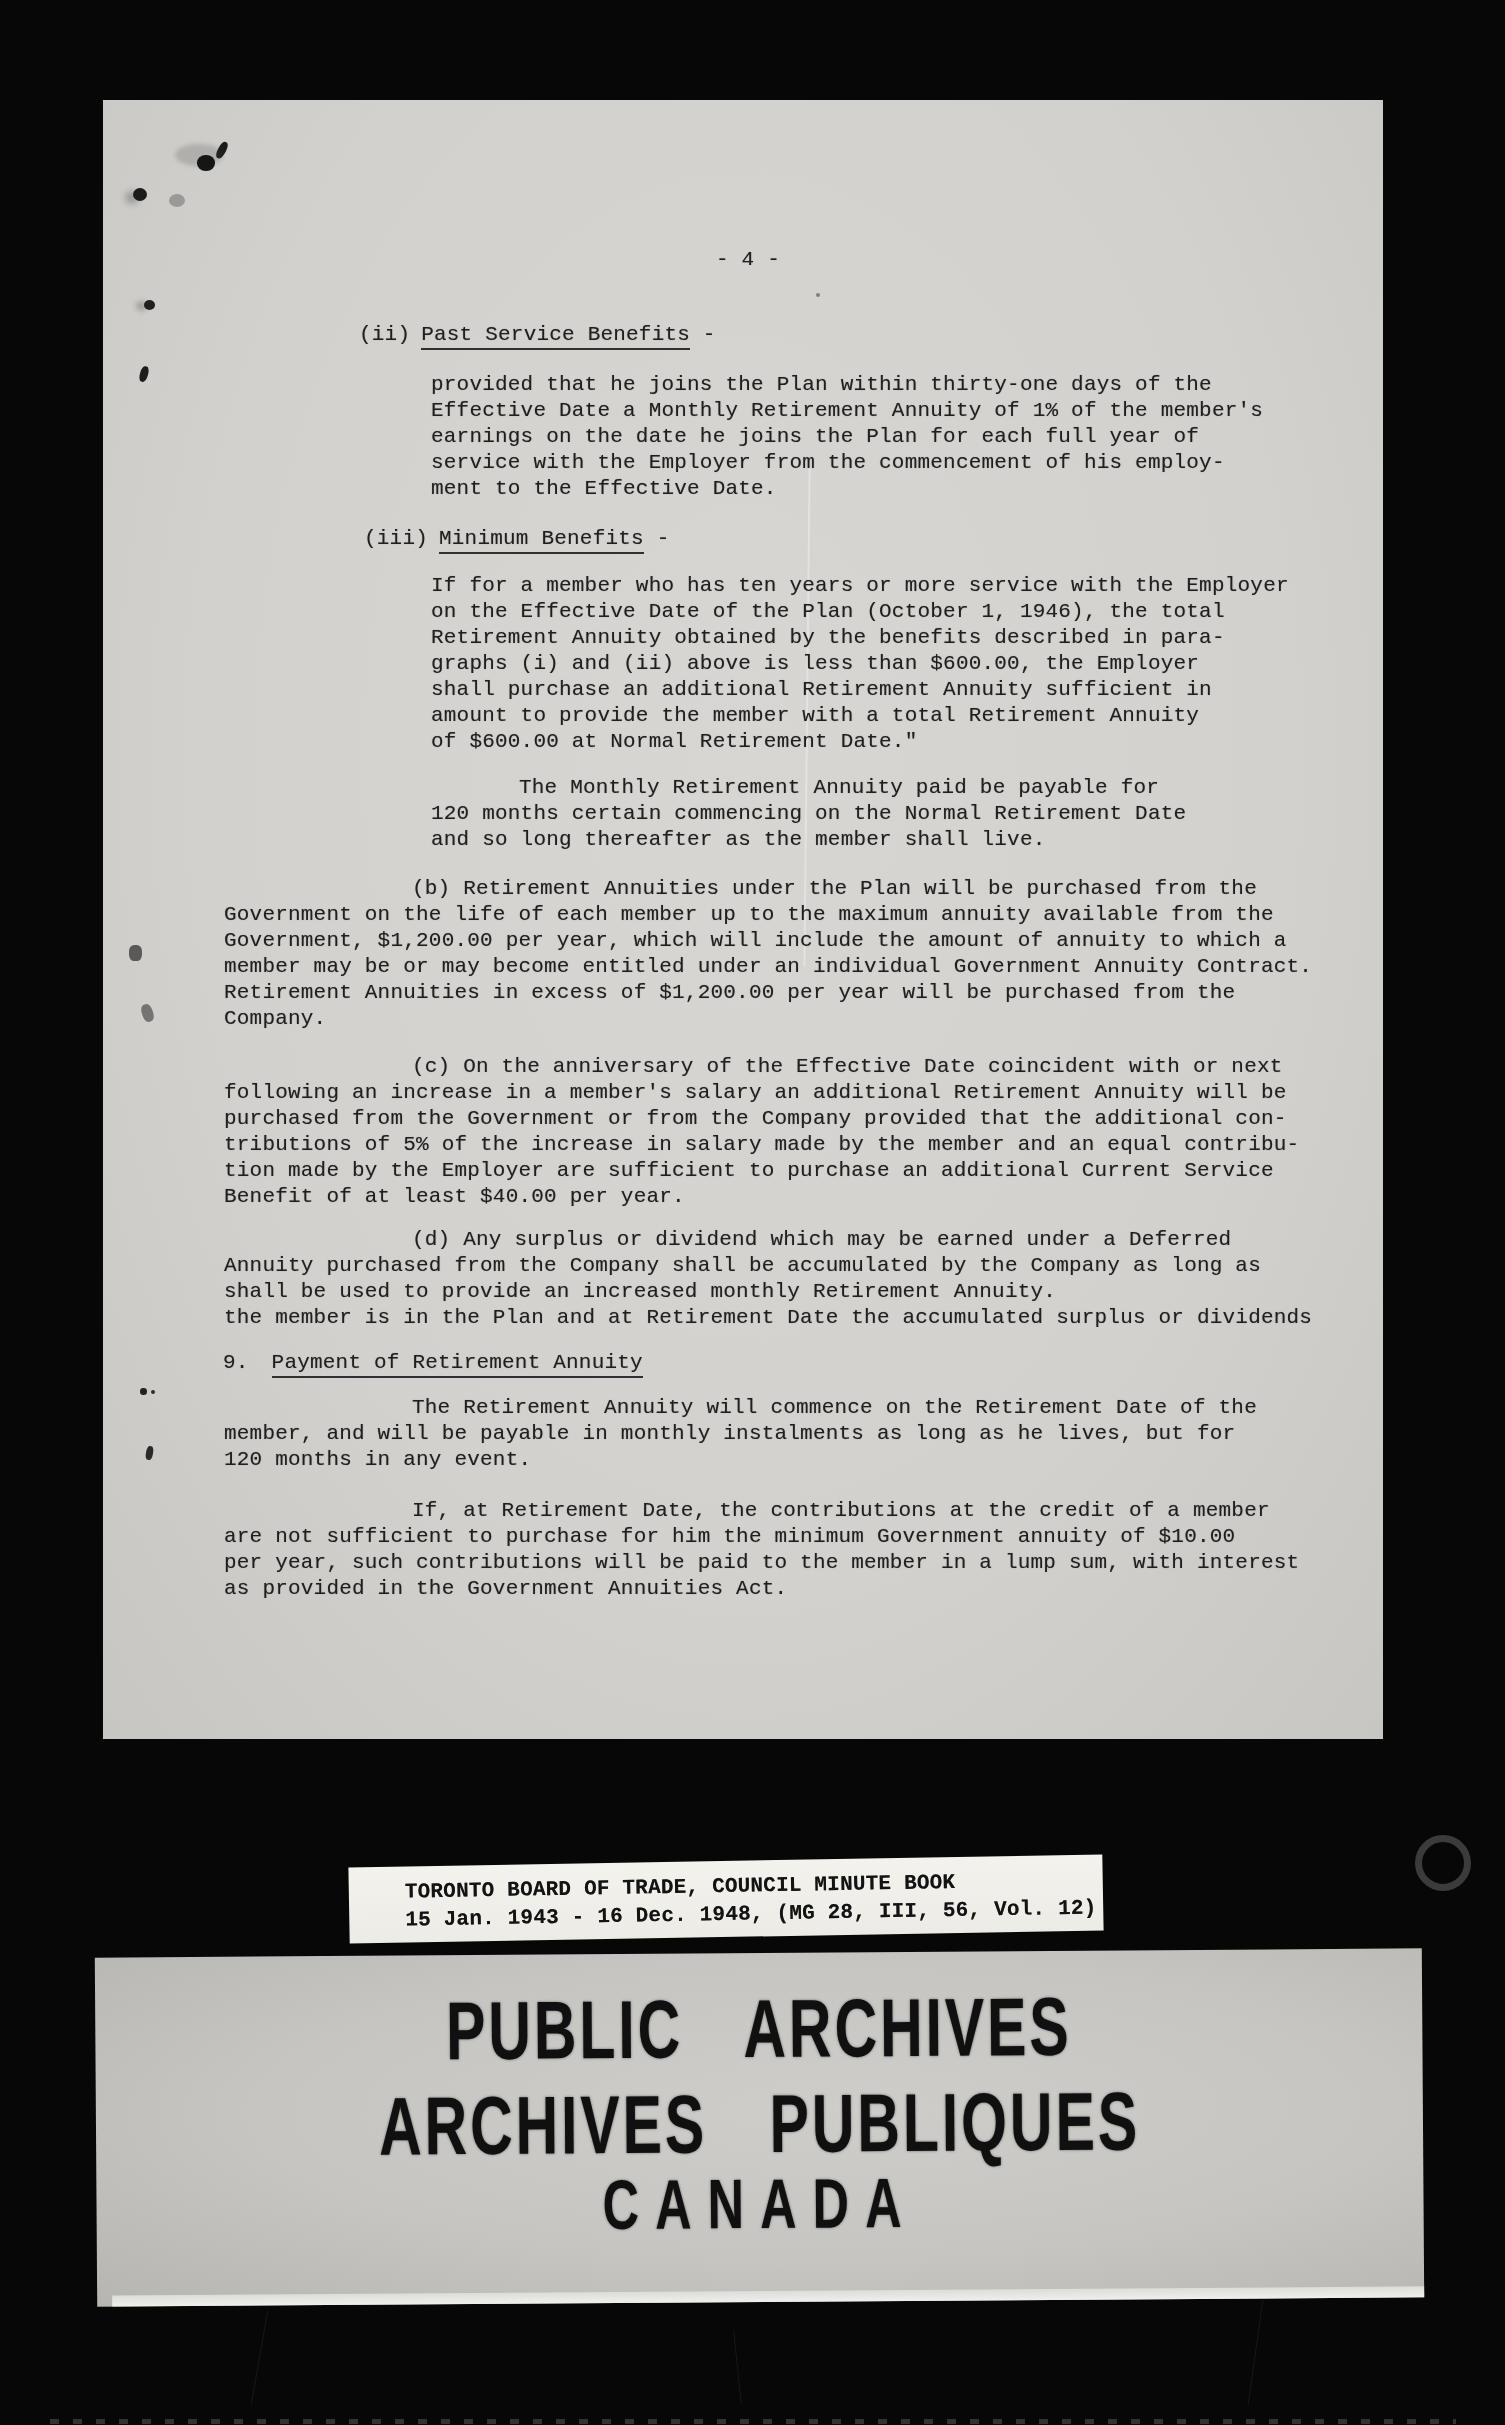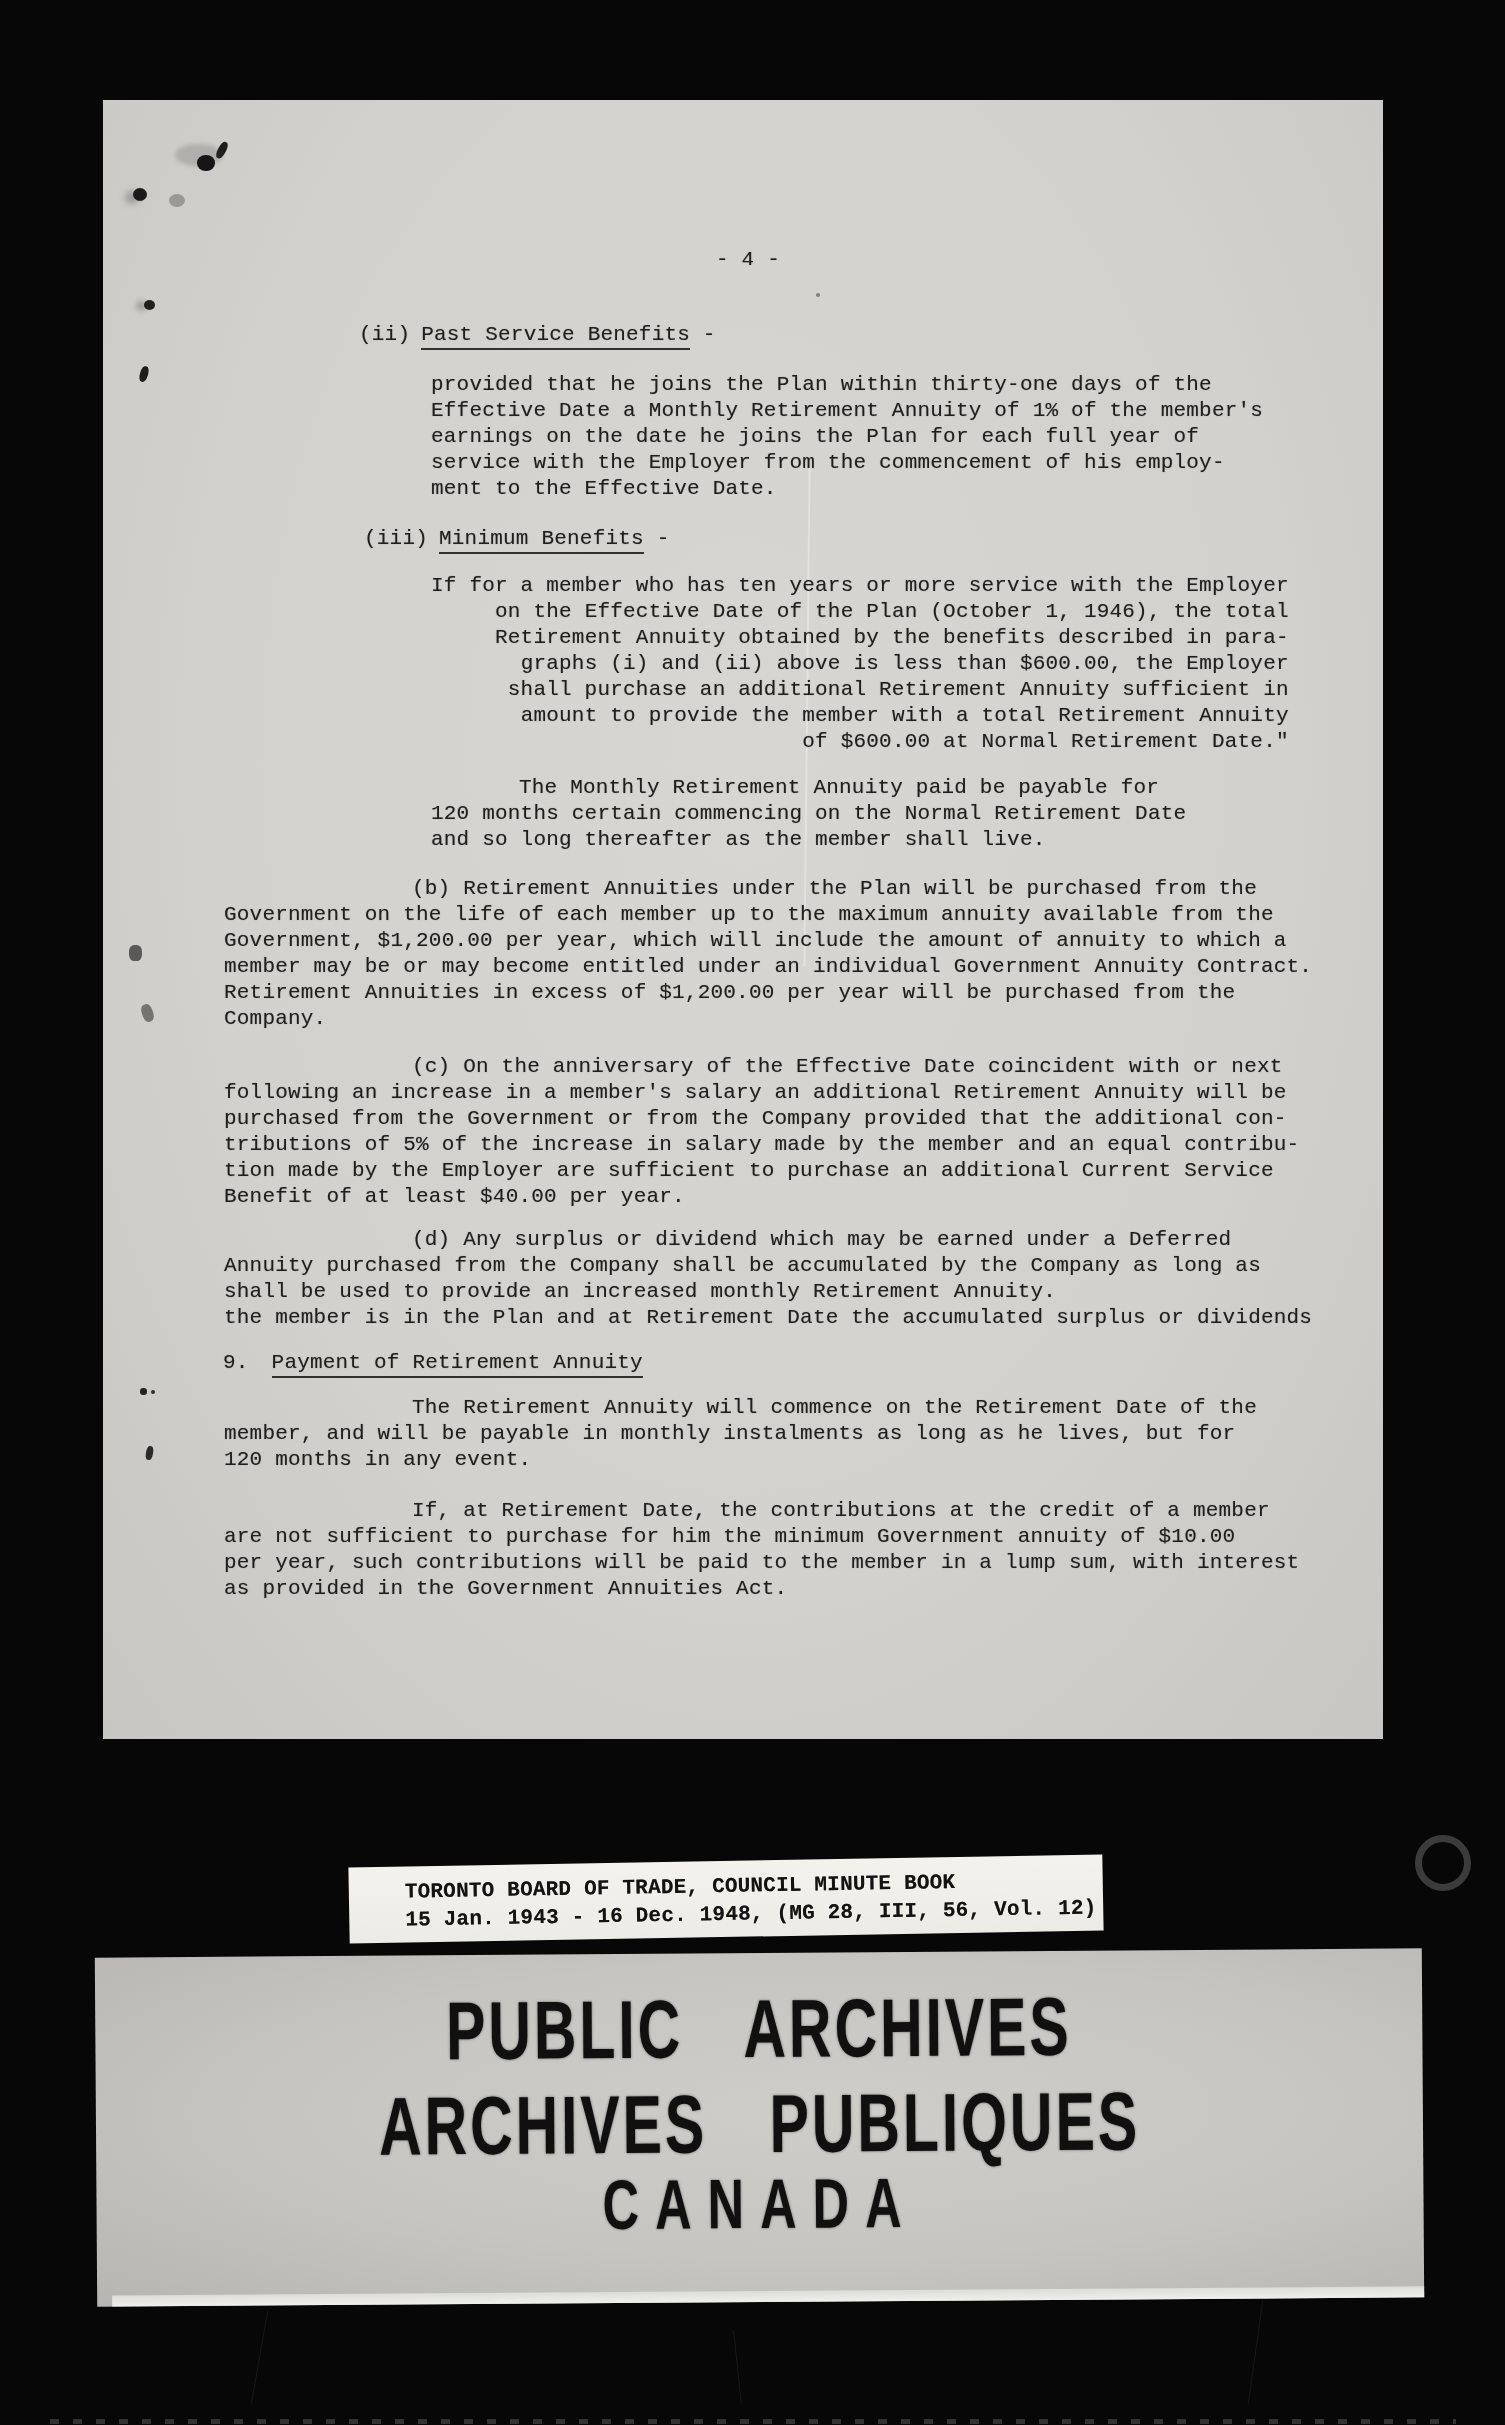--- a/index.html
+++ b/index.html
@@ -13,21 +13,21 @@
       text-shadow:0 0 1px rgba(25,25,25,.38);}
   .para div{white-space:pre;}
   .ind15 div:first-child{text-indent:188px;}
   .ind7  div:first-child{text-indent:88px;}
   .ul{border-bottom:2.5px solid rgba(20,20,20,.85);padding-bottom:1.5px;}
   .marker{margin-right:11px;}
   .pagenum{left:613px;top:147px;}
   .h-ii{left:256px;top:222px;}
   .p-ii{left:328px;top:272px;}
   .h-iii{left:245px;top:426px;margin-left:16px;}
-  .p-iii{left:328px;top:473px;text-align:right;}
+  .p-iii{left:328px;top:473px;}
   .p-monthly{left:328px;top:675px;}
   .p-b{left:121px;top:776px;}
   .p-c{left:121px;top:954px;}
   .p-d{left:121px;top:1127px;}
   .h-9{left:120px;top:1250px;}
   .h-9 .ul{margin-left:23px;}
   .p-9a{left:121px;top:1295px;}
   .p-9b{left:121px;top:1398px;}
   .inkdot{position:absolute;left:713px;top:193px;width:4px;height:4px;border-radius:50%;
           background:#3a3a3a;opacity:.55;}

